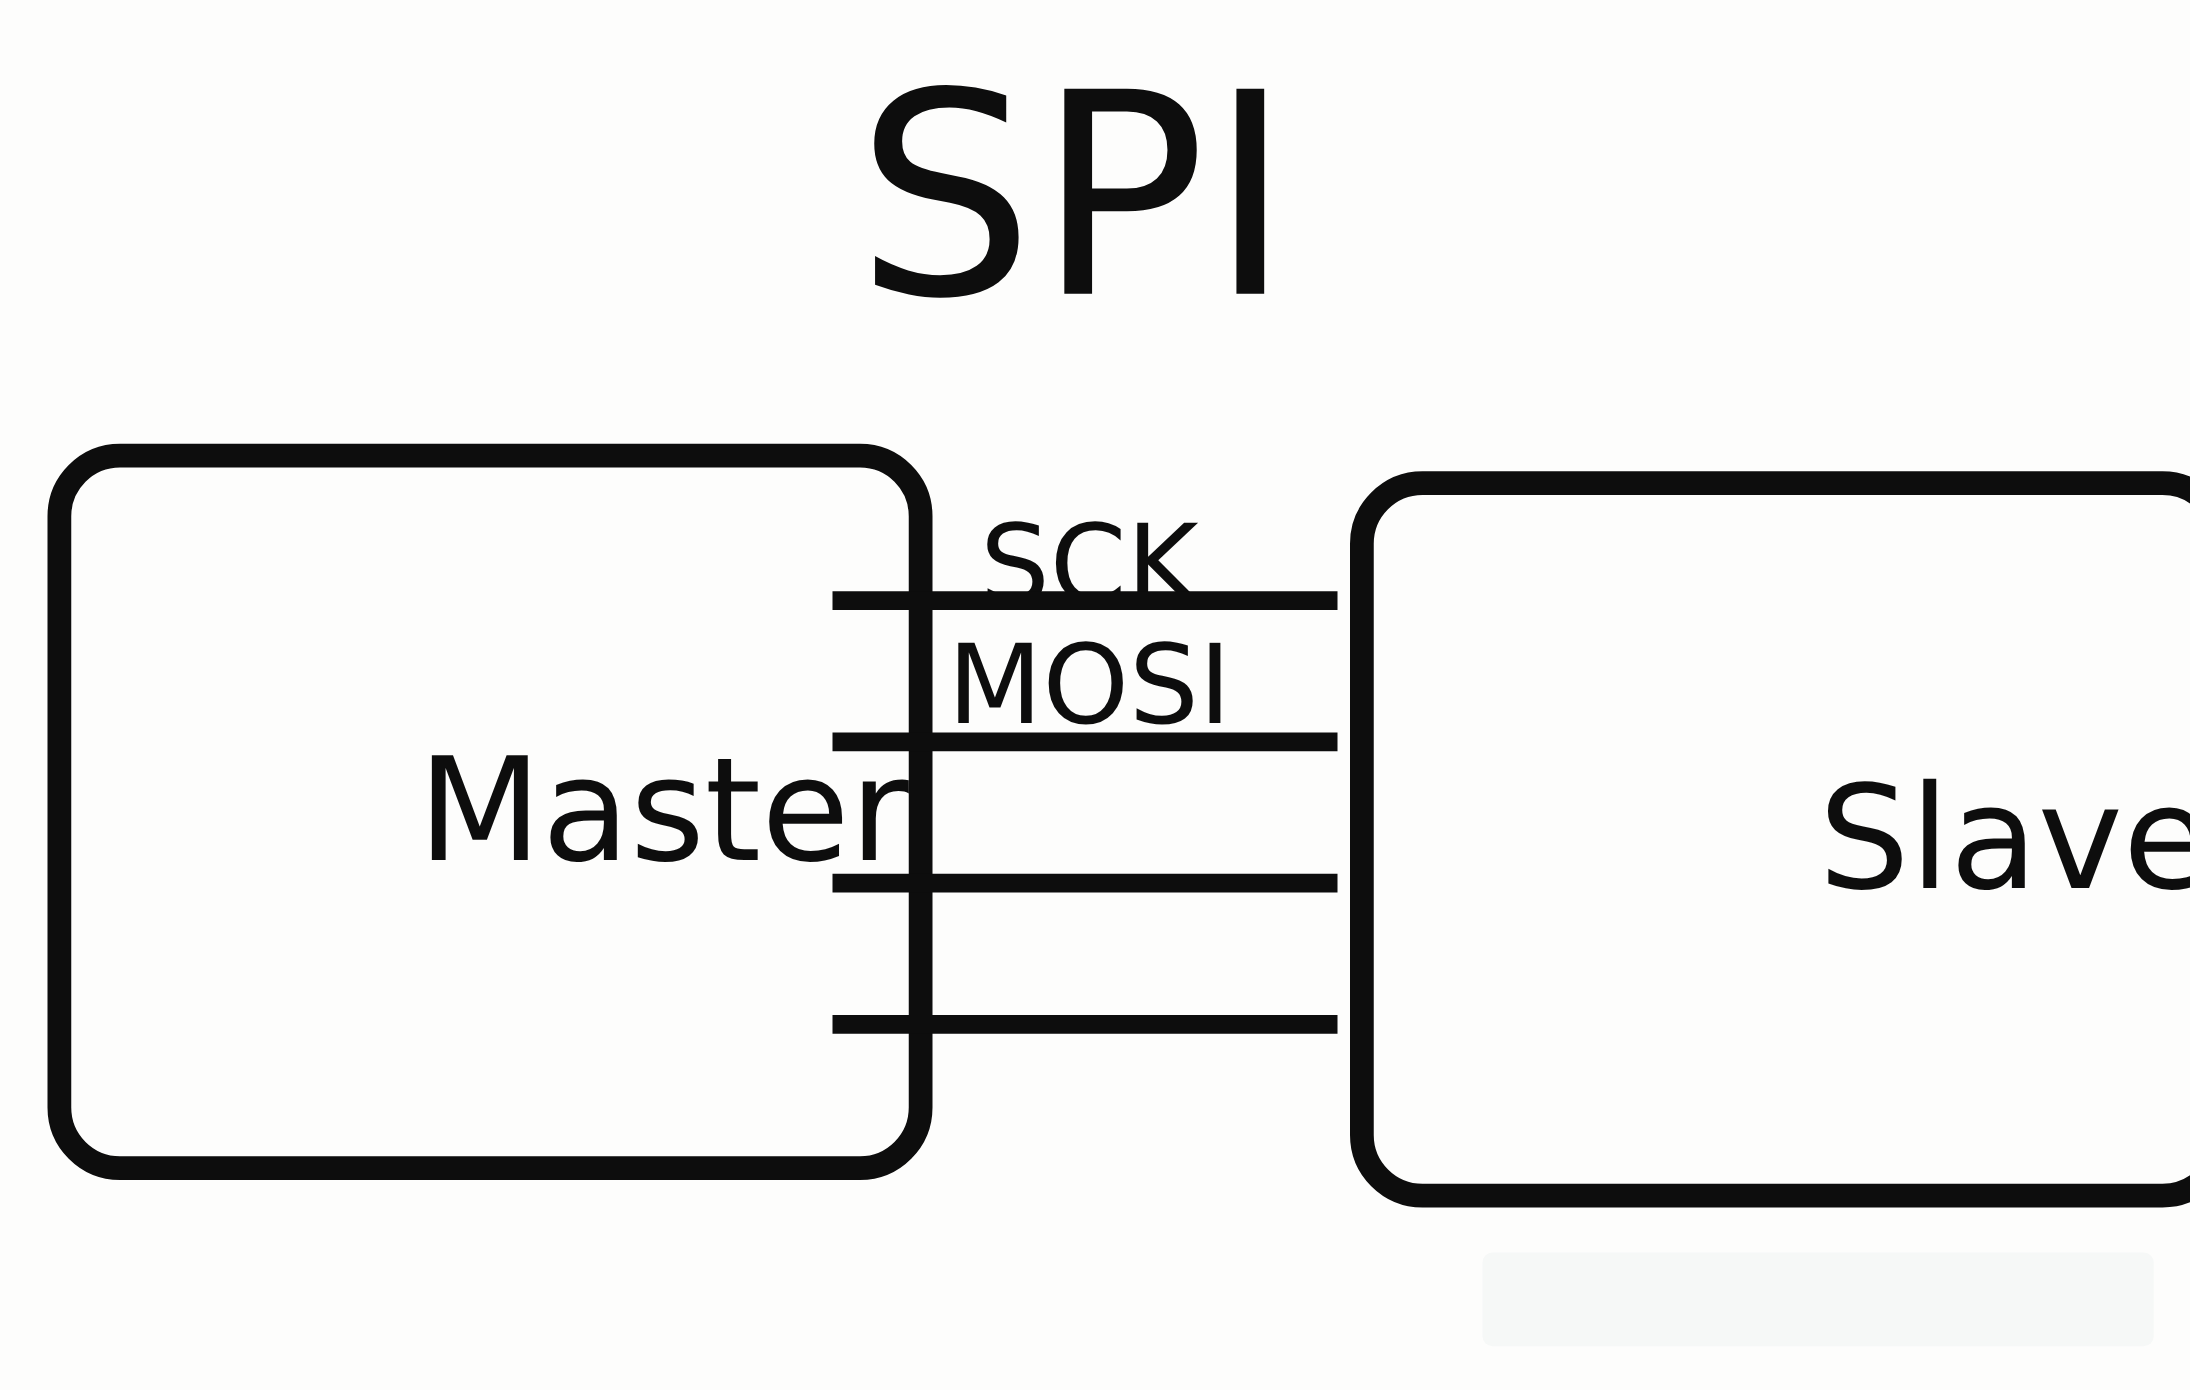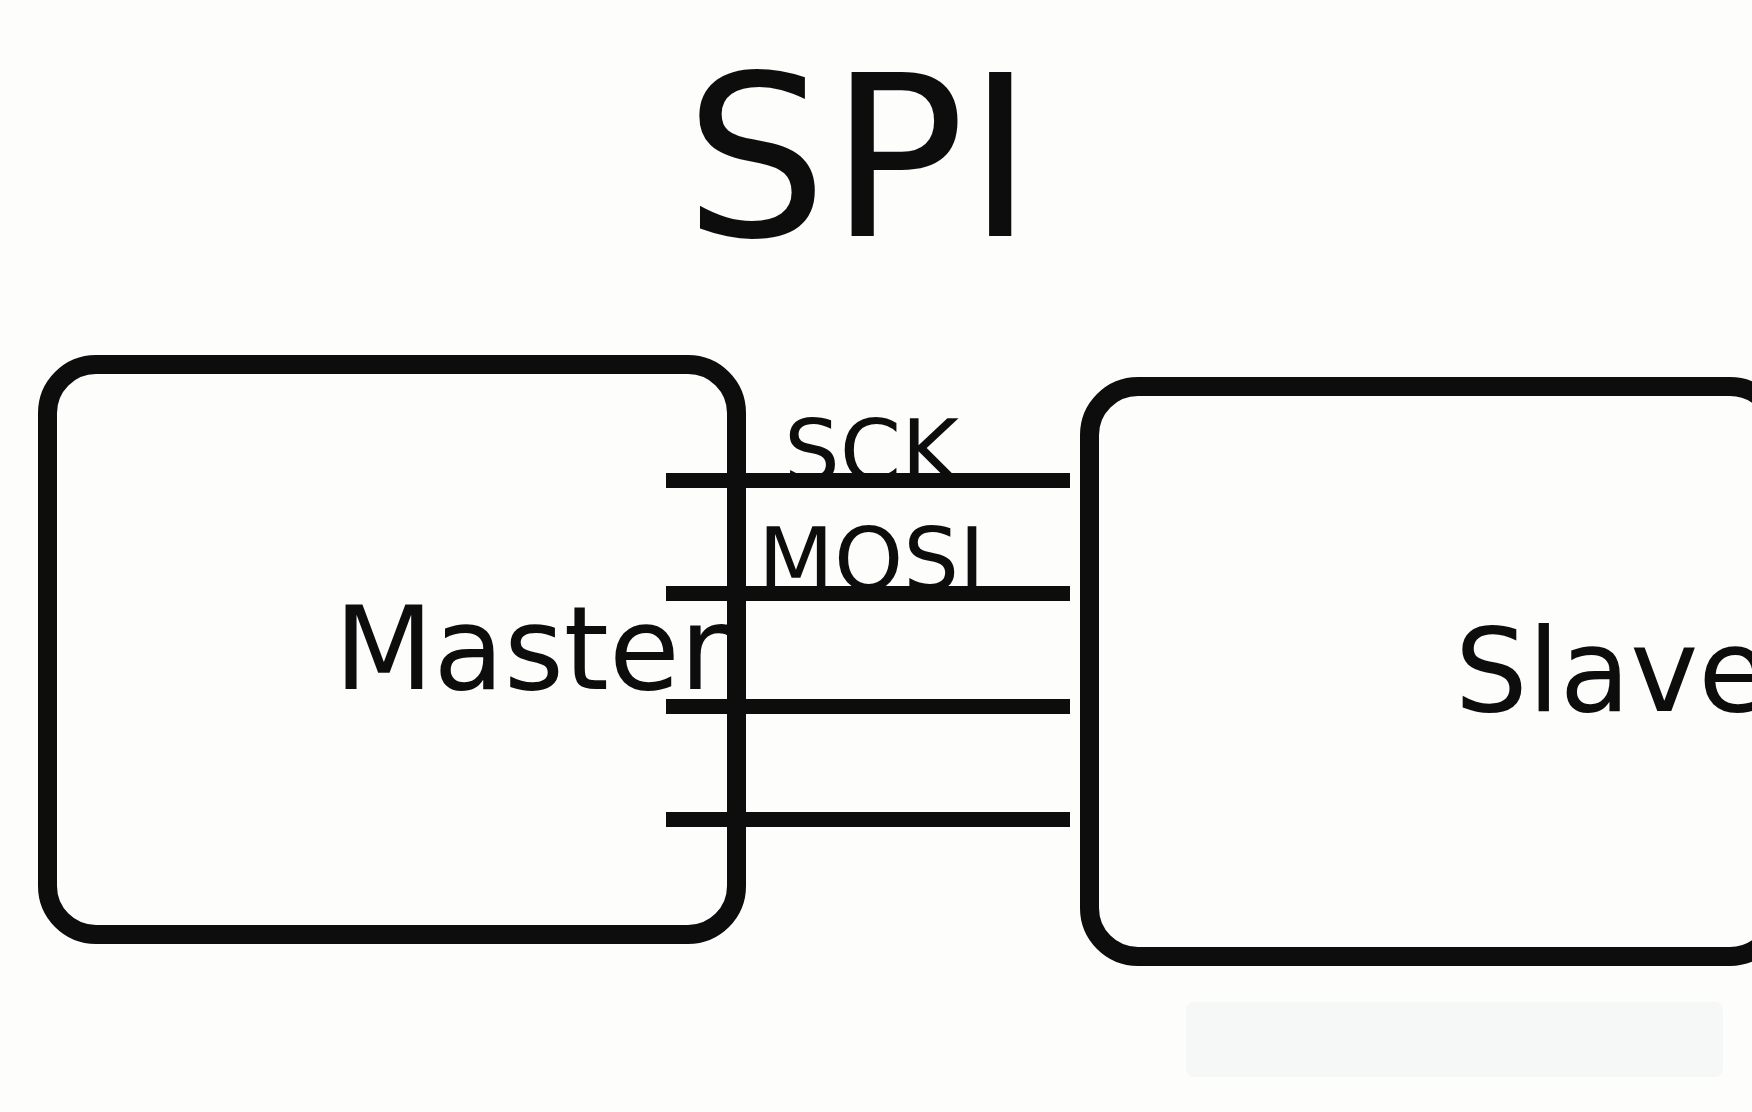--- a/index.html
+++ b/index.html
@@ -74,21 +74,21 @@
     position: absolute;
     left: 685px;
     width: 373px;
     text-align: center;
     font-size: 88px;
     font-weight: 400;
     line-height: 1;
     white-space: nowrap;
   }
   .wire-label-0 { top: 408px; }
-  .wire-label-1 { top: 516px; }
+  .wire-label-1 { top: 504px; }
   .wire-label-2 { top: 610px; }
   .wire-label-3 { top: 723px; }
 
   
   .watermark {
     position: absolute;
     left: 1186px;
     top: 1002px;
     width: 537px;
     height: 75px;

